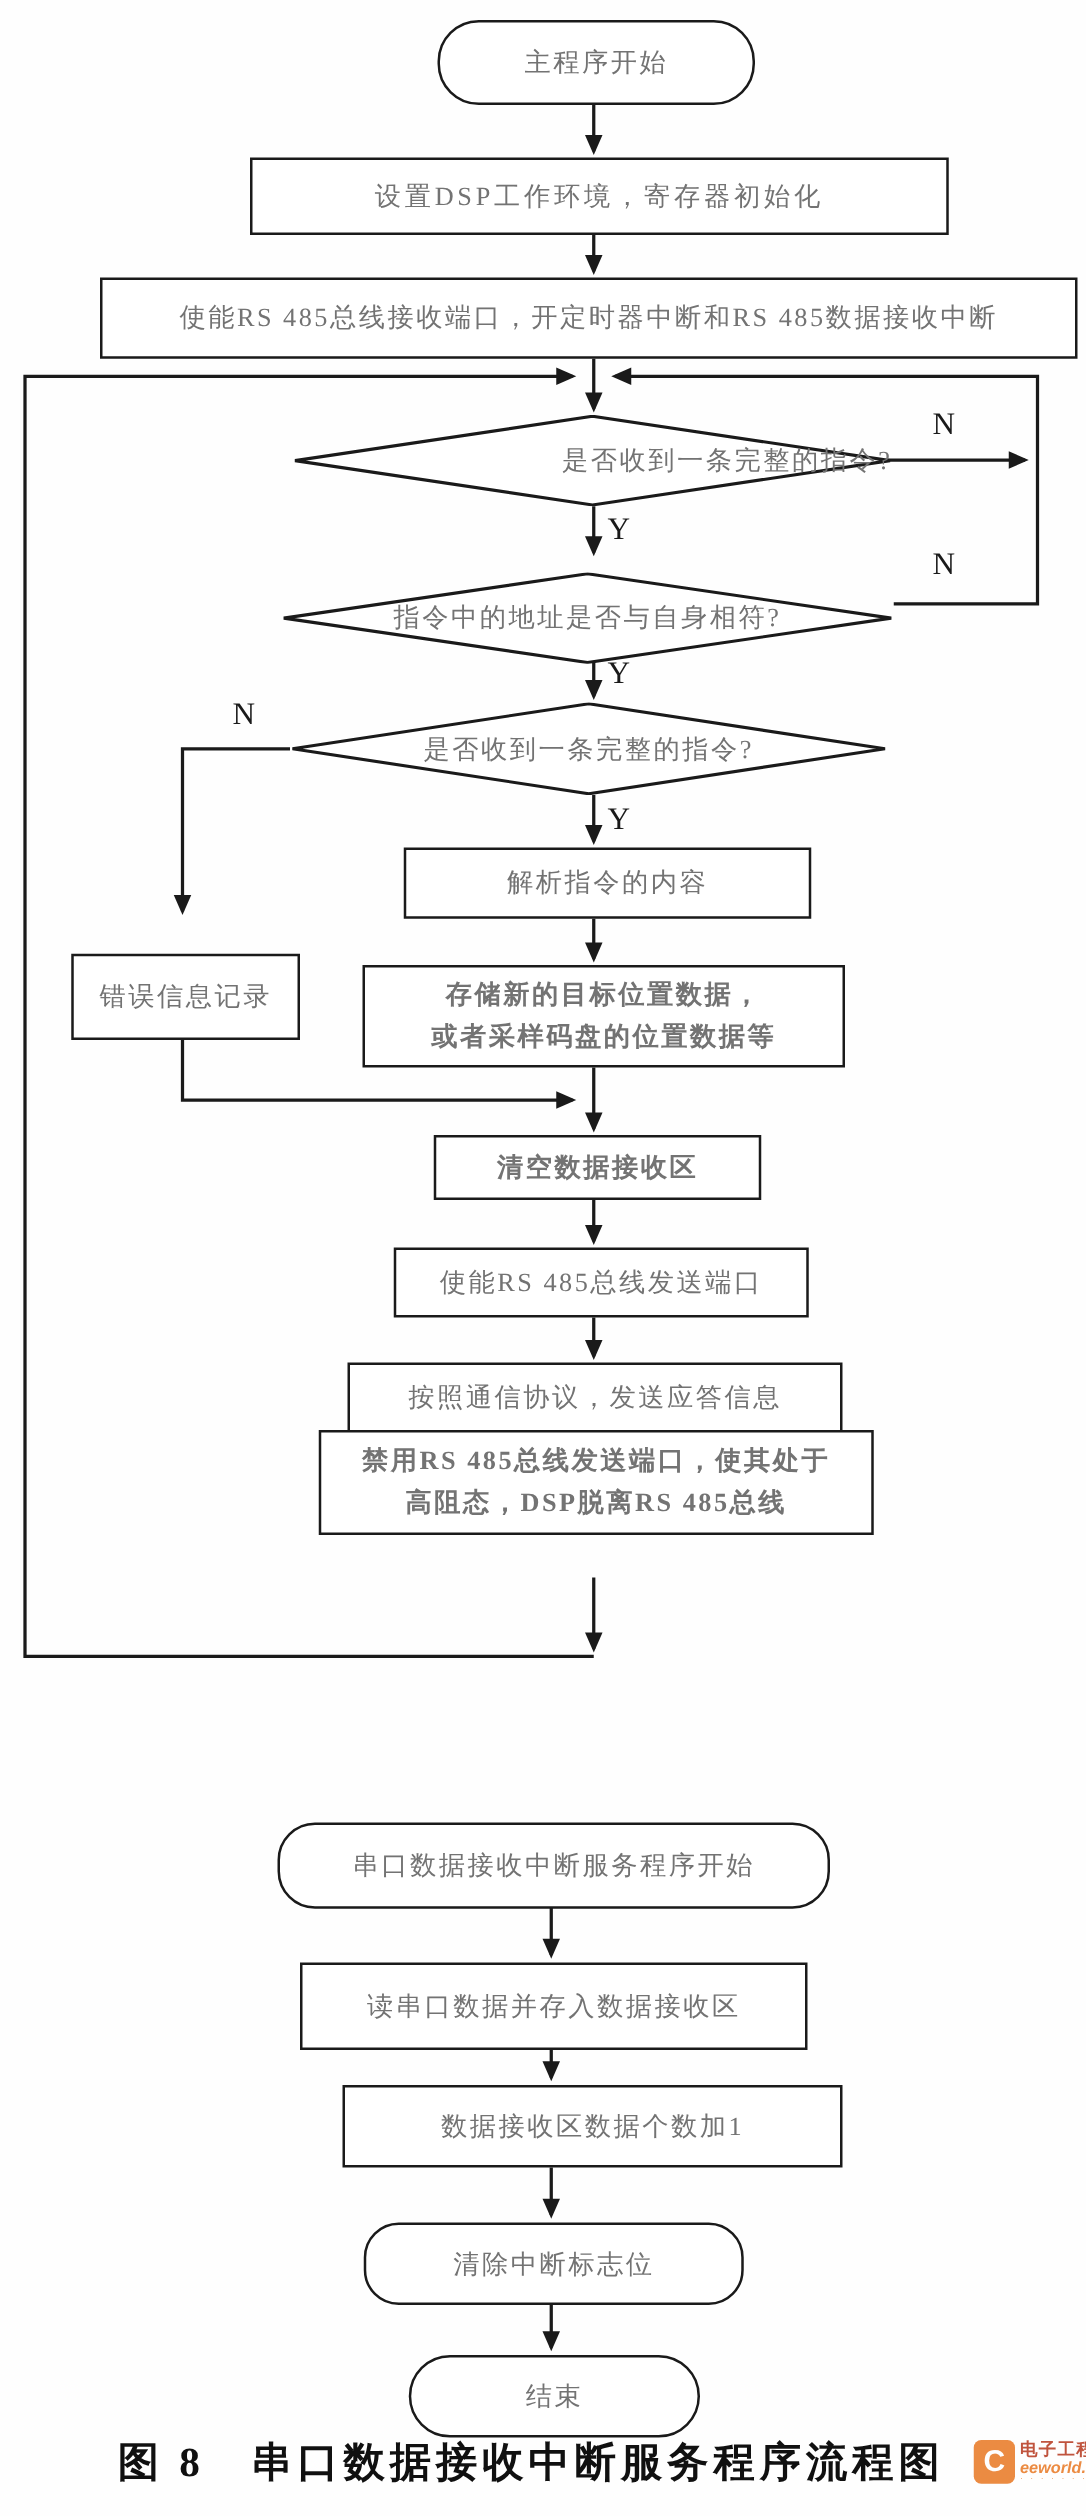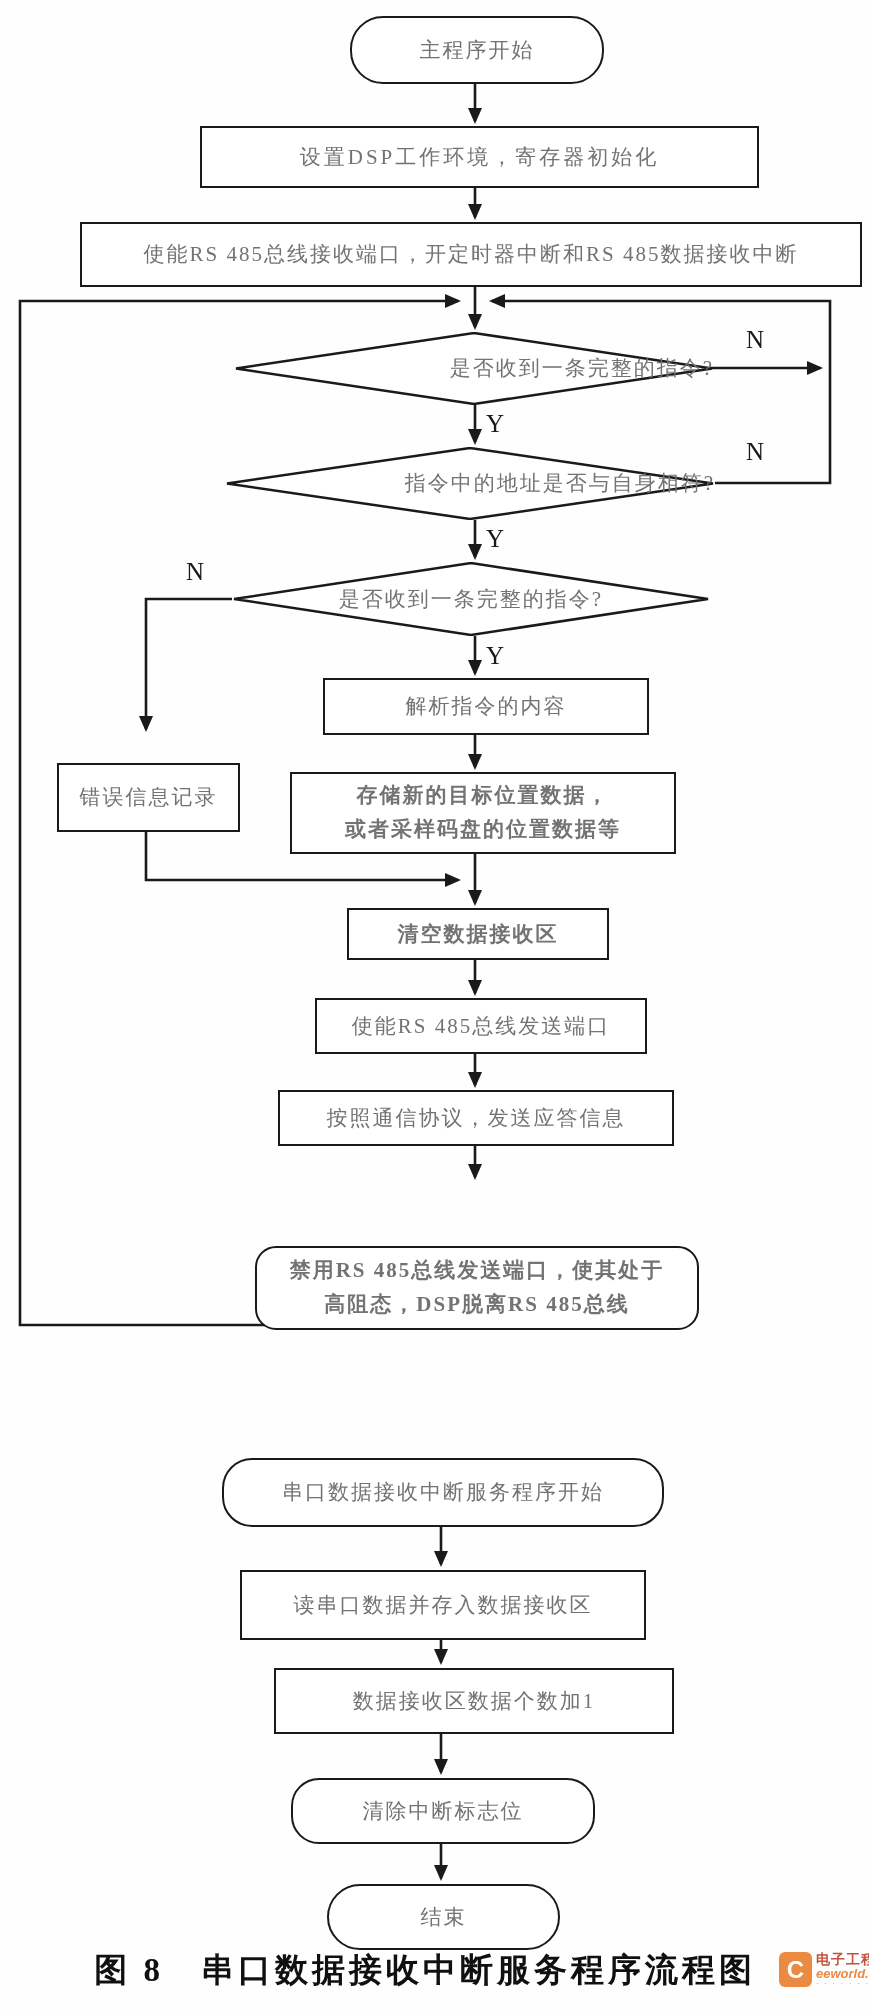--- a/index.html
+++ b/index.html
@@ -92,21 +92,21 @@
     <span>使能RS 485总线接收端口，开定时器中断和RS 485数据接收中断</span>
   </div>
 
   <div class="node diamond" style="left:234px;top:332px;width:480px;height:73px;justify-content:flex-end;">
     <svg viewBox="0 0 480 73" preserveAspectRatio="none">
       <polygon points="240,1 478,36.5 240,72 2,36.5"></polygon>
     </svg>
     <span class="dlabel">是否收到一条完整的指令?</span>
   </div>
 
-  <div class="node diamond" style="left:225px;top:447px;width:490px;height:73px;justify-content:flex-end;">
+  <div class="node diamond" style="left:225px;top:458px;width:490px;height:73px;">
     <svg viewBox="0 0 490 73" preserveAspectRatio="none">
       <polygon points="245,1 488,36.5 245,72 2,36.5"></polygon>
     </svg>
     <span class="dlabel">指令中的地址是否与自身相符?</span>
   </div>
 
   <div class="node diamond" style="left:232px;top:562px;width:478px;height:74px;">
     <svg viewBox="0 0 478 74" preserveAspectRatio="none">
       <polygon points="239,1 476,37 239,73 2,37"></polygon>
     </svg>
@@ -131,21 +131,21 @@
   </div>
 
   <div class="node" style="left:315px;top:998px;width:328px;height:52px;">
     <span>使能RS 485总线发送端口</span>
   </div>
 
   <div class="node" style="left:278px;top:1090px;width:392px;height:52px;">
     <span>按照通信协议，发送应答信息</span>
   </div>
 
-  <div class="node twoline" style="left:255px;top:1246px;width:440px;height:80px;border-radius:21px;">
+  <div class="node twoline" style="left:255px;top:1144px;width:440px;height:80px;">
     <span>禁用RS 485总线发送端口，使其处于</span>
     <span>高阻态，DSP脱离RS 485总线</span>
   </div>
 
   <span class="branch" style="left:746px;top:326px;">N</span>
   <span class="branch" style="left:746px;top:438px;">N</span>
   <span class="branch" style="left:186px;top:558px;">N</span>
   <span class="branch" style="left:486px;top:410px;">Y</span>
   <span class="branch" style="left:486px;top:525px;">Y</span>
   <span class="branch" style="left:486px;top:642px;">Y</span>

